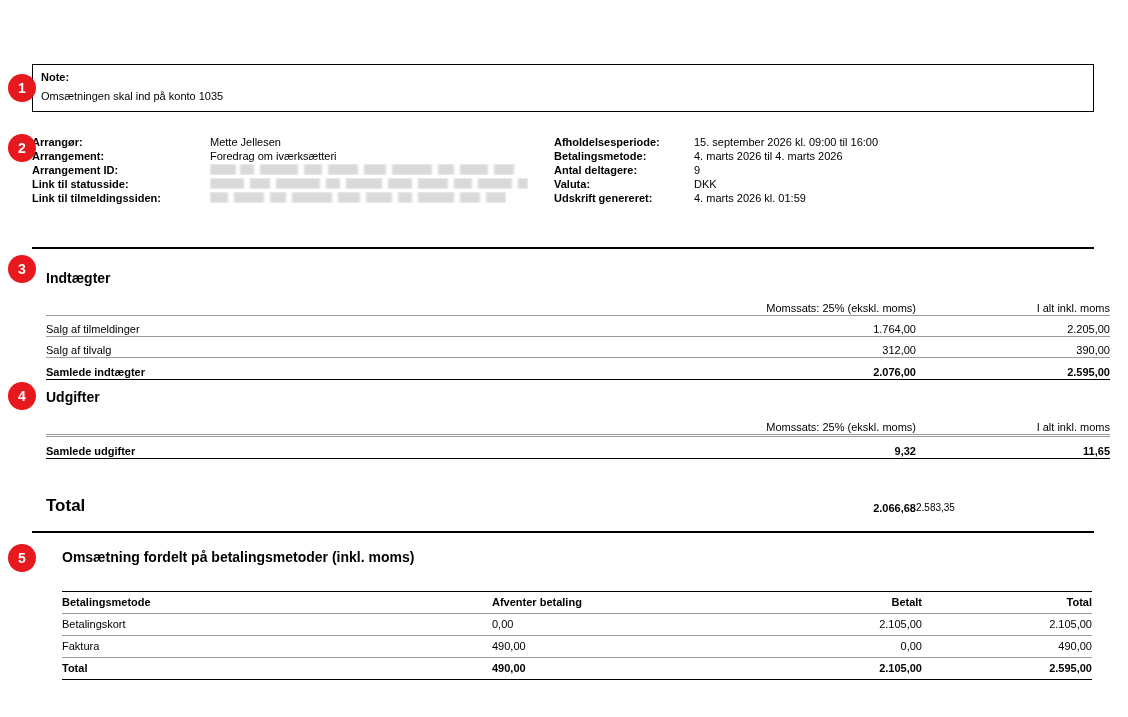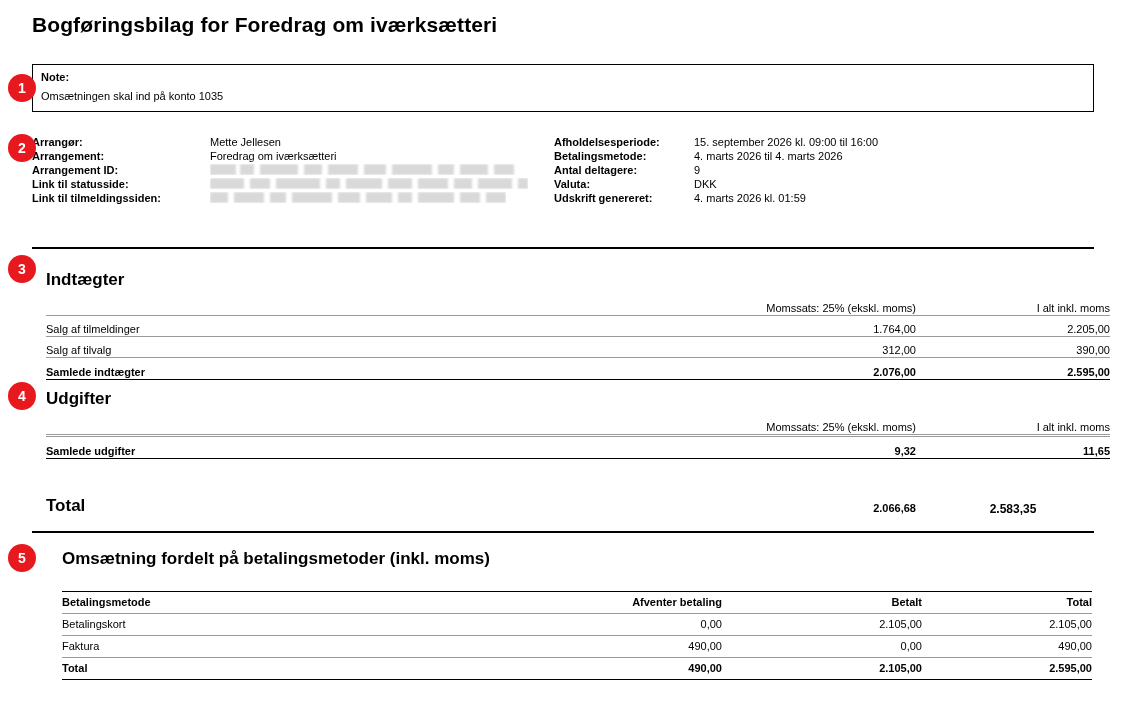--- a/index.html
+++ b/index.html
@@ -118,21 +118,21 @@
     position: absolute;
     left: 32px;
     width: 1062px;
     border-top: 2px solid #000000;
   }
 
   
   .section-h {
     position: absolute;
     left: 46px;
-    font-size: 17px;
+    font-size: 14px;
     font-weight: bold;
   }
 
   
   .ftable {
     position: absolute;
     left: 46px;
     width: 1064px;
     font-size: 11px;
     border-collapse: collapse;
@@ -187,41 +187,41 @@
     top: 6px;
     text-align: right;
     font-weight: bold;
     font-size: 11px;
   }
   .grand .v2 {
     position: absolute;
     left: 870px;
     width: 194px;
     top: 6px;
-    text-align: center;
-    font-weight: bold;
-    font-size: 12px;
+    text-align: left;
+    font-weight: normal;
+    font-size: 10px;
   }
 
   
   .ptable {
     position: absolute;
     left: 62px;
     top: 590px;
     width: 1030px;
     font-size: 11px;
     border-collapse: collapse;
   }
   .ptable td {
     padding: 0;
     height: 20px;
     vertical-align: middle;
   }
   .ptable .pc1 { width: 430px; text-align: left; }
-  .ptable .pc2 { width: 230px; text-align: right; }
+  .ptable .pc2 { width: 230px; }
   .ptable .pc3 { width: 200px; text-align: right; }
   .ptable .pc4 { width: 170px; text-align: right; }
   .ptable tr.phead td { font-weight: bold; }
   .ptable tr.ptotal td { font-weight: bold; }
   .ptable tr.prule td {
     border-bottom: 1px solid #9a9a9a;
     height: 1px;
     font-size: 0; line-height: 0;
   }
   .ptable tr.prule-dark td {
@@ -234,21 +234,20 @@
 <body>
 
 <div class="page">
 
   <div class="marker m1">1</div>
   <div class="marker m2">2</div>
   <div class="marker m3">3</div>
   <div class="marker m4">4</div>
   <div class="marker m5">5</div>
 
-  <div class="doc-title">Bogføringsbilag for Foredrag om iværksætteri</div>
 
   <div class="note-box">
     <div class="note-label">Note:</div>
     <div class="note-text">Omsætningen skal ind på konto 1035</div>
   </div>
 
   <div class="meta">
     <div class="meta-col left">
       <div class="meta-key">Arrangør:</div>
       <div class="meta-val">Mette Jellesen</div>

